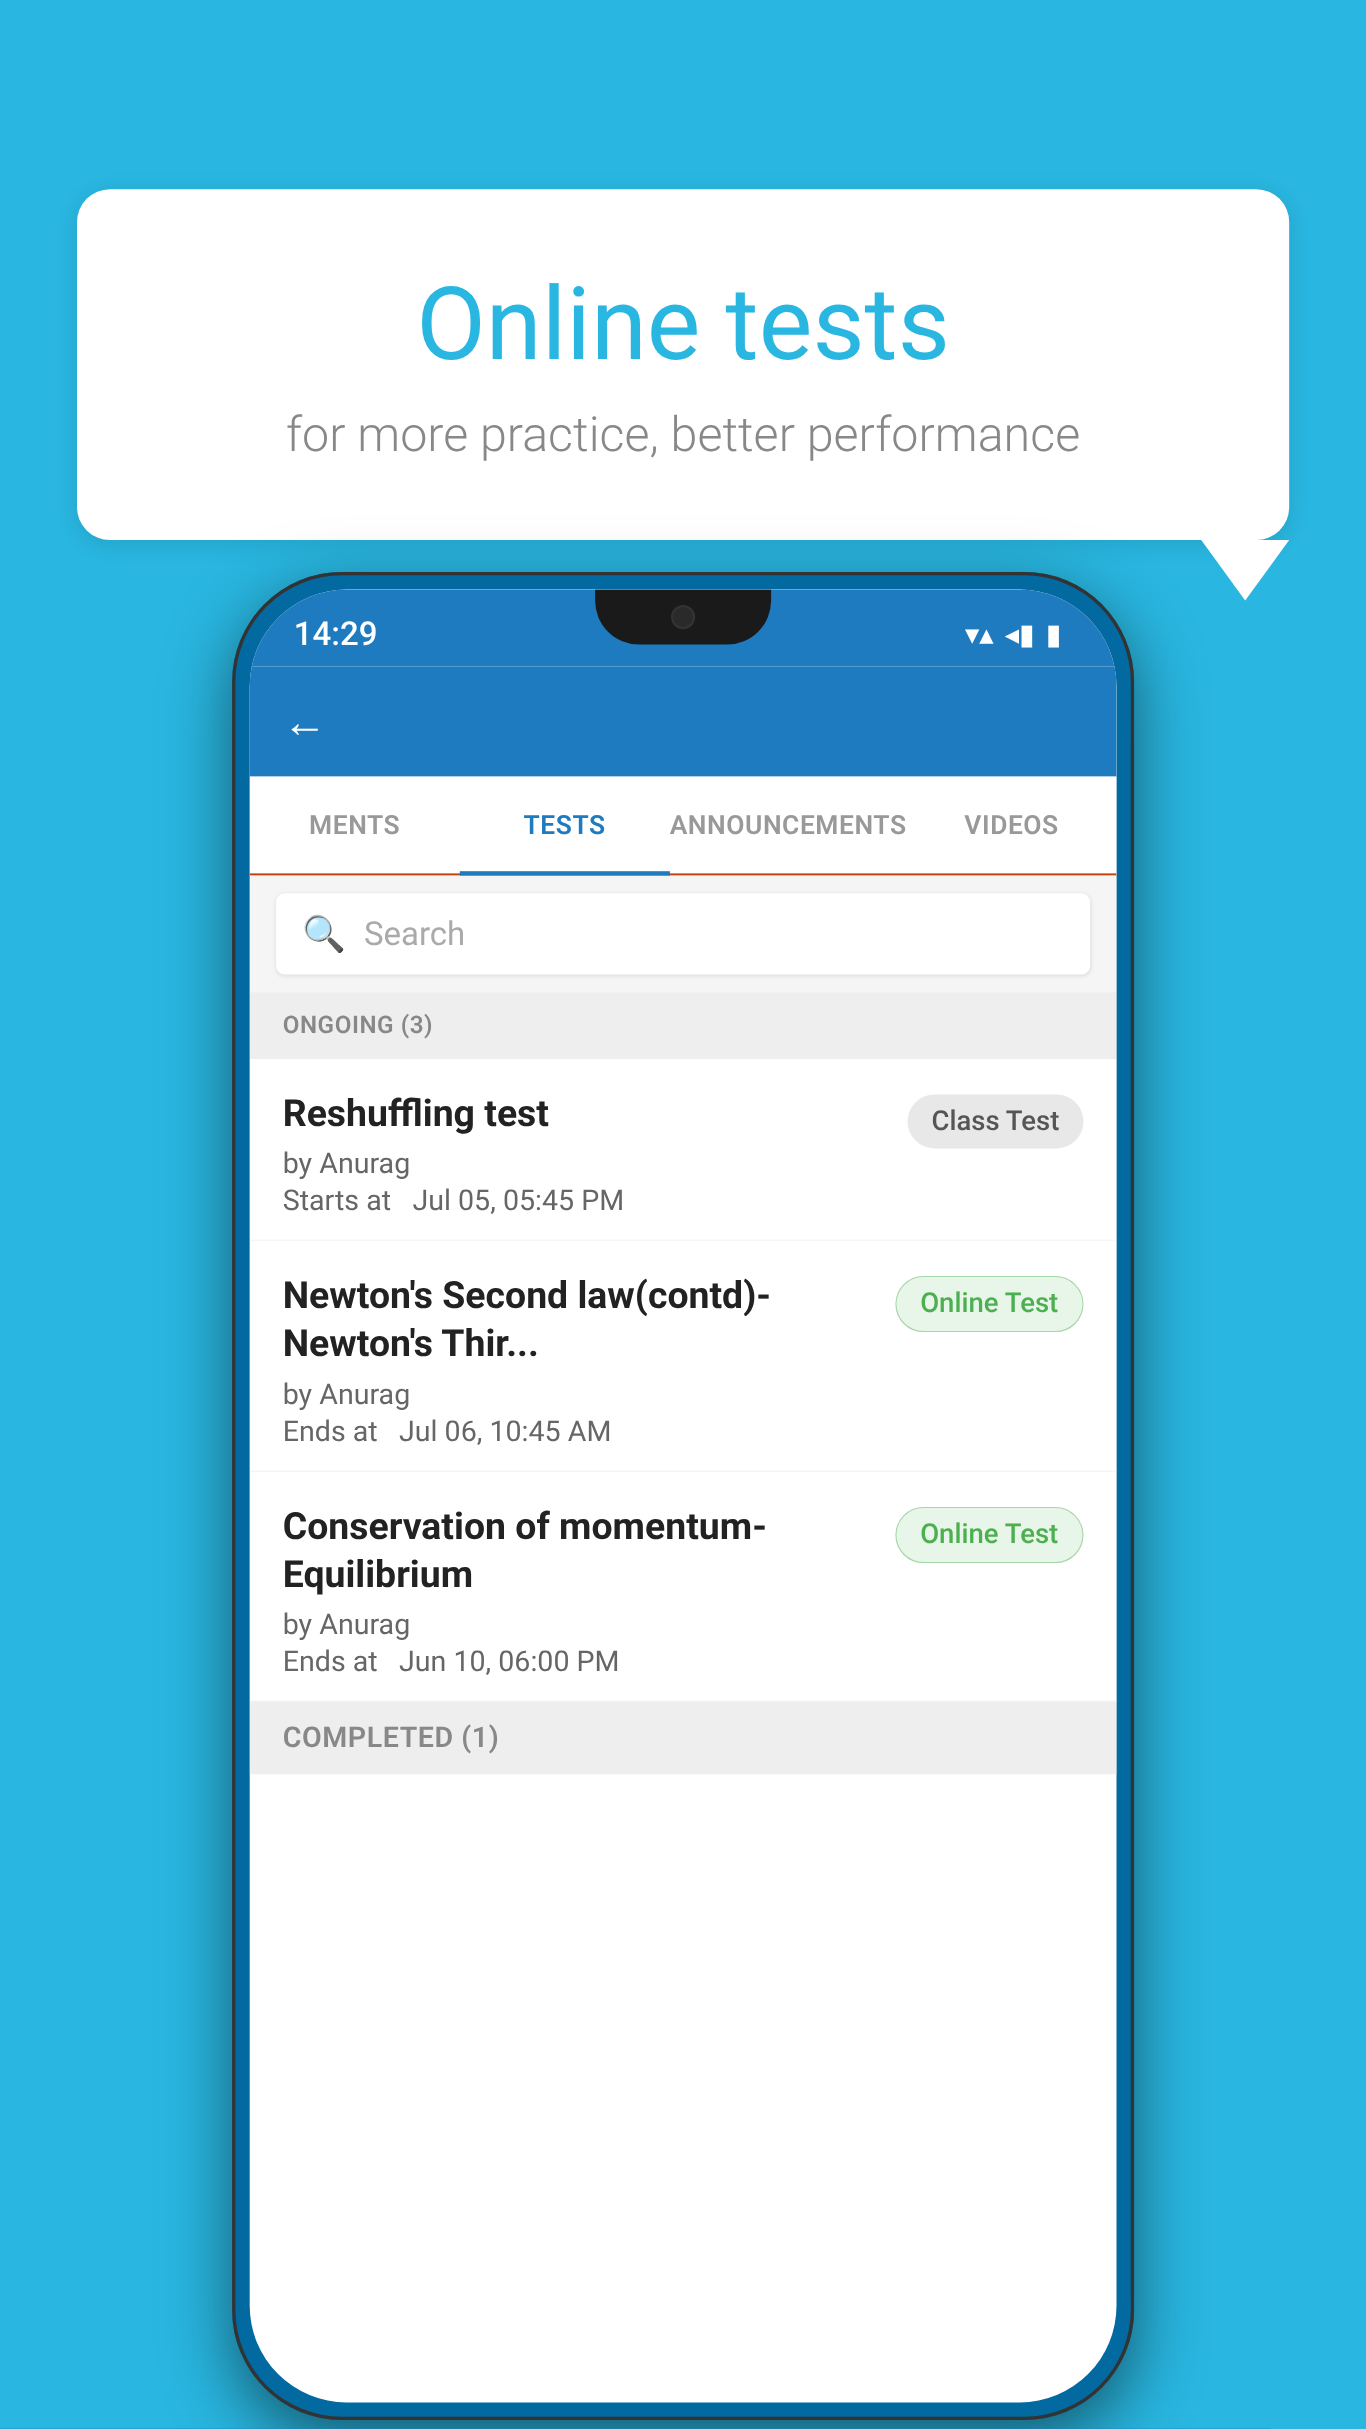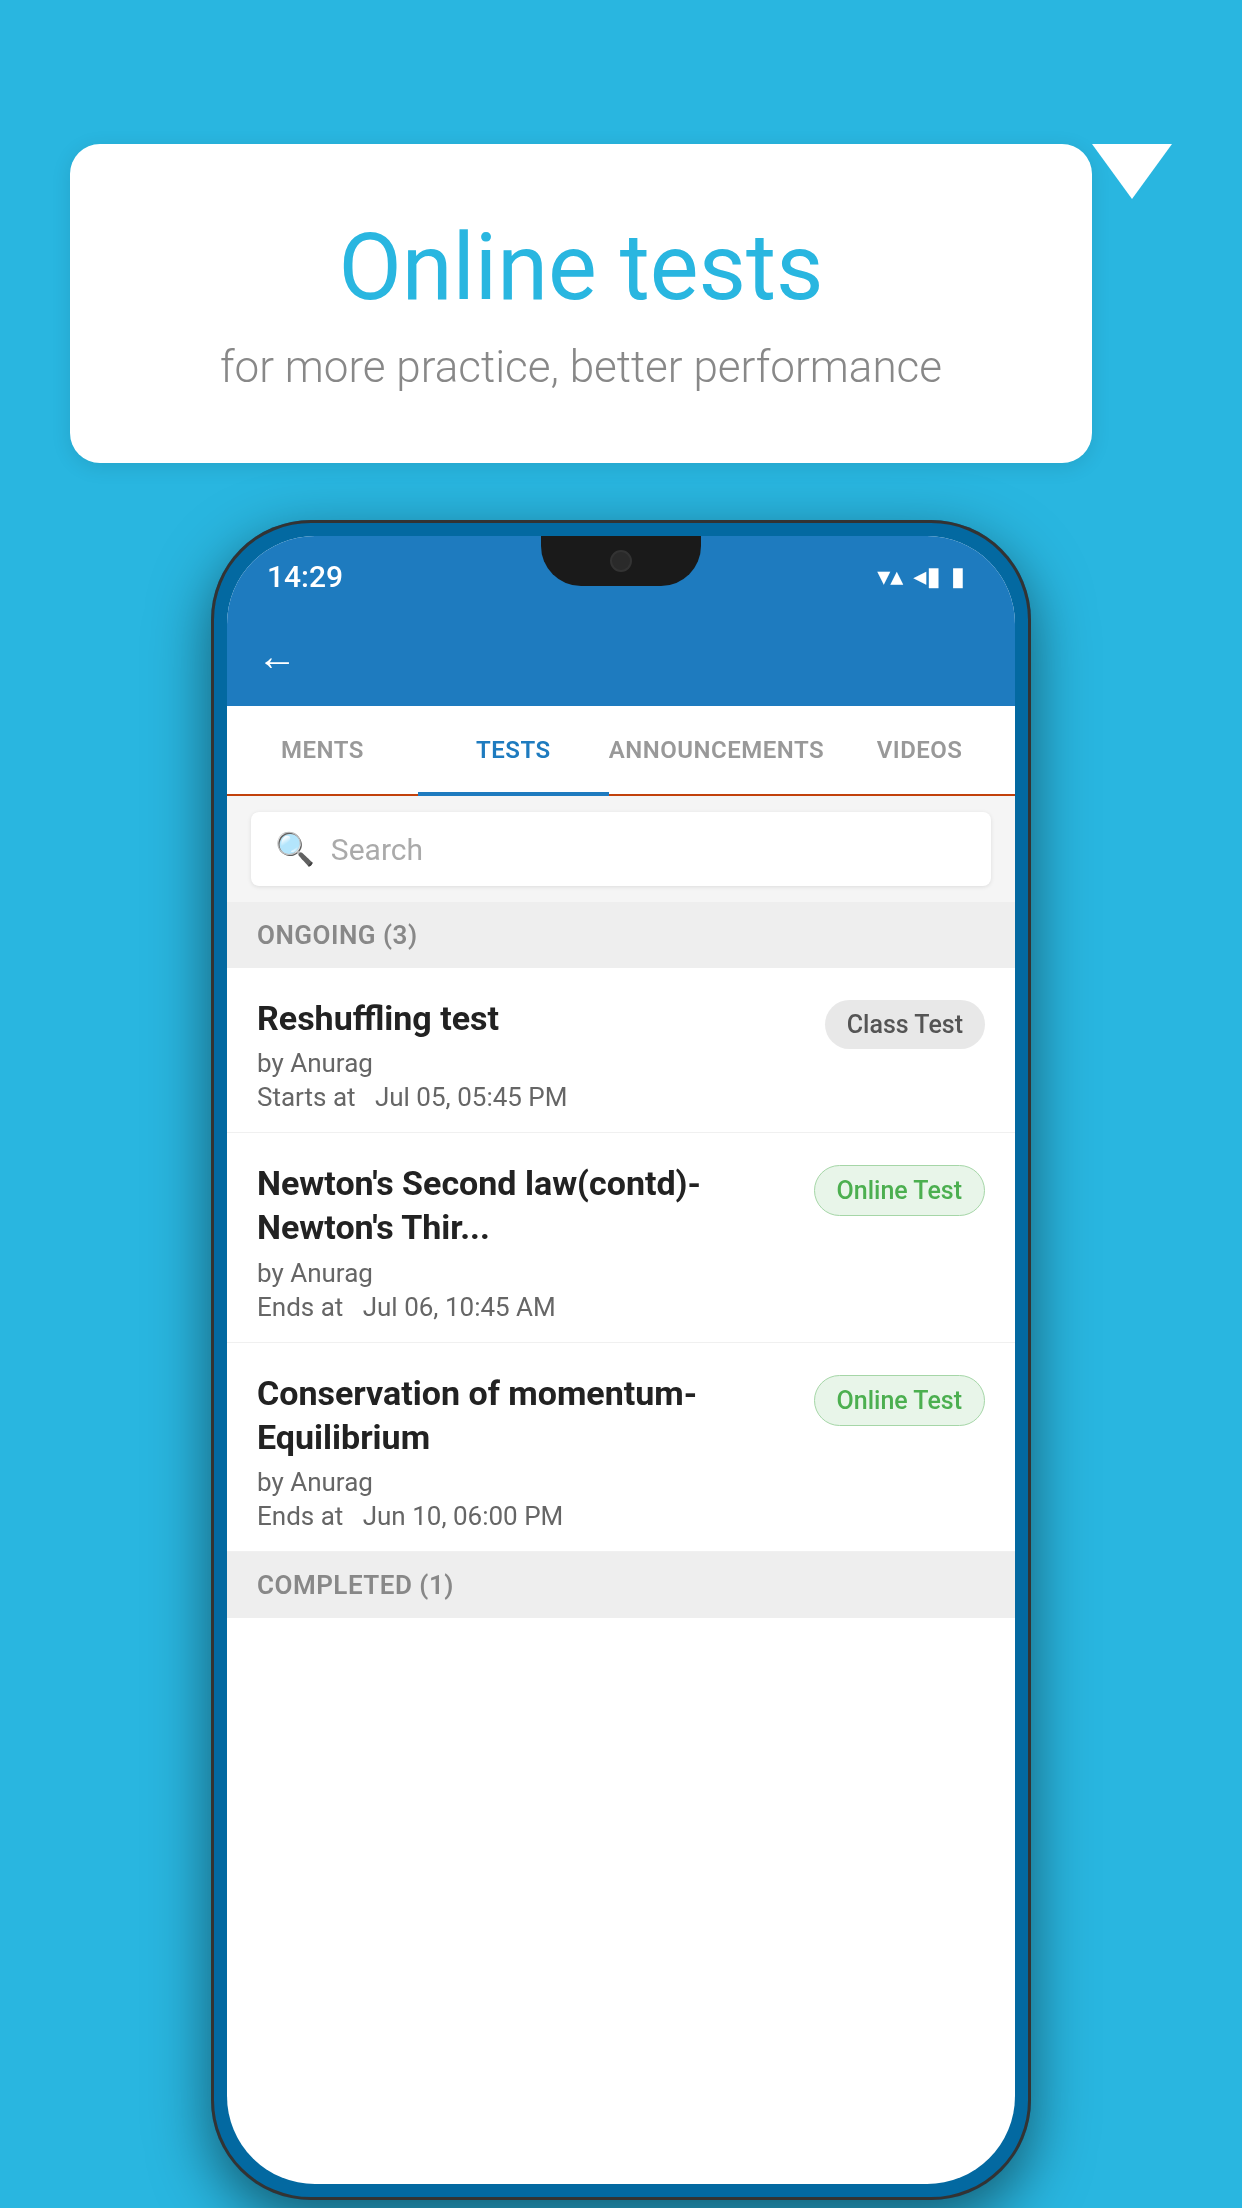--- a/index.html
+++ b/index.html
@@ -10,26 +10,26 @@
       height: 2208px;
       background-color: #29b6e0;
       font-family: 'Roboto', Arial, sans-serif;
       overflow: hidden;
       position: relative;
     }
 
     
     .speech-bubble-wrapper {
       position: absolute;
-      top: 144px;
+      top: 172px;
       left: 70px;
       right: 70px;
       display: flex;
-      flex-direction: row;
-      align-items: flex-start;
+      flex-direction: column;
+      align-items: flex-end;
     }
 
     .speech-bubble {
       background: white;
       border-radius: 30px;
       padding: 70px 80px;
       text-align: center;
       width: 100%;
       box-shadow: 0 4px 20px rgba(0,0,0,0.1);
     }
@@ -250,21 +250,21 @@
       font-size: 30px;
     }
 
     
     .section-header {
       background: #eeeeee;
       padding: 18px 30px;
     }
 
     .section-header-text {
-      font-size: 26px;
+      font-size: 22px;
       color: #888;
       font-weight: 600;
       letter-spacing: 0.5px;
     }
 
     
     .test-item {
       background: white;
       padding: 28px 30px 20px 30px;
       border-bottom: 1px solid #f0f0f0;

